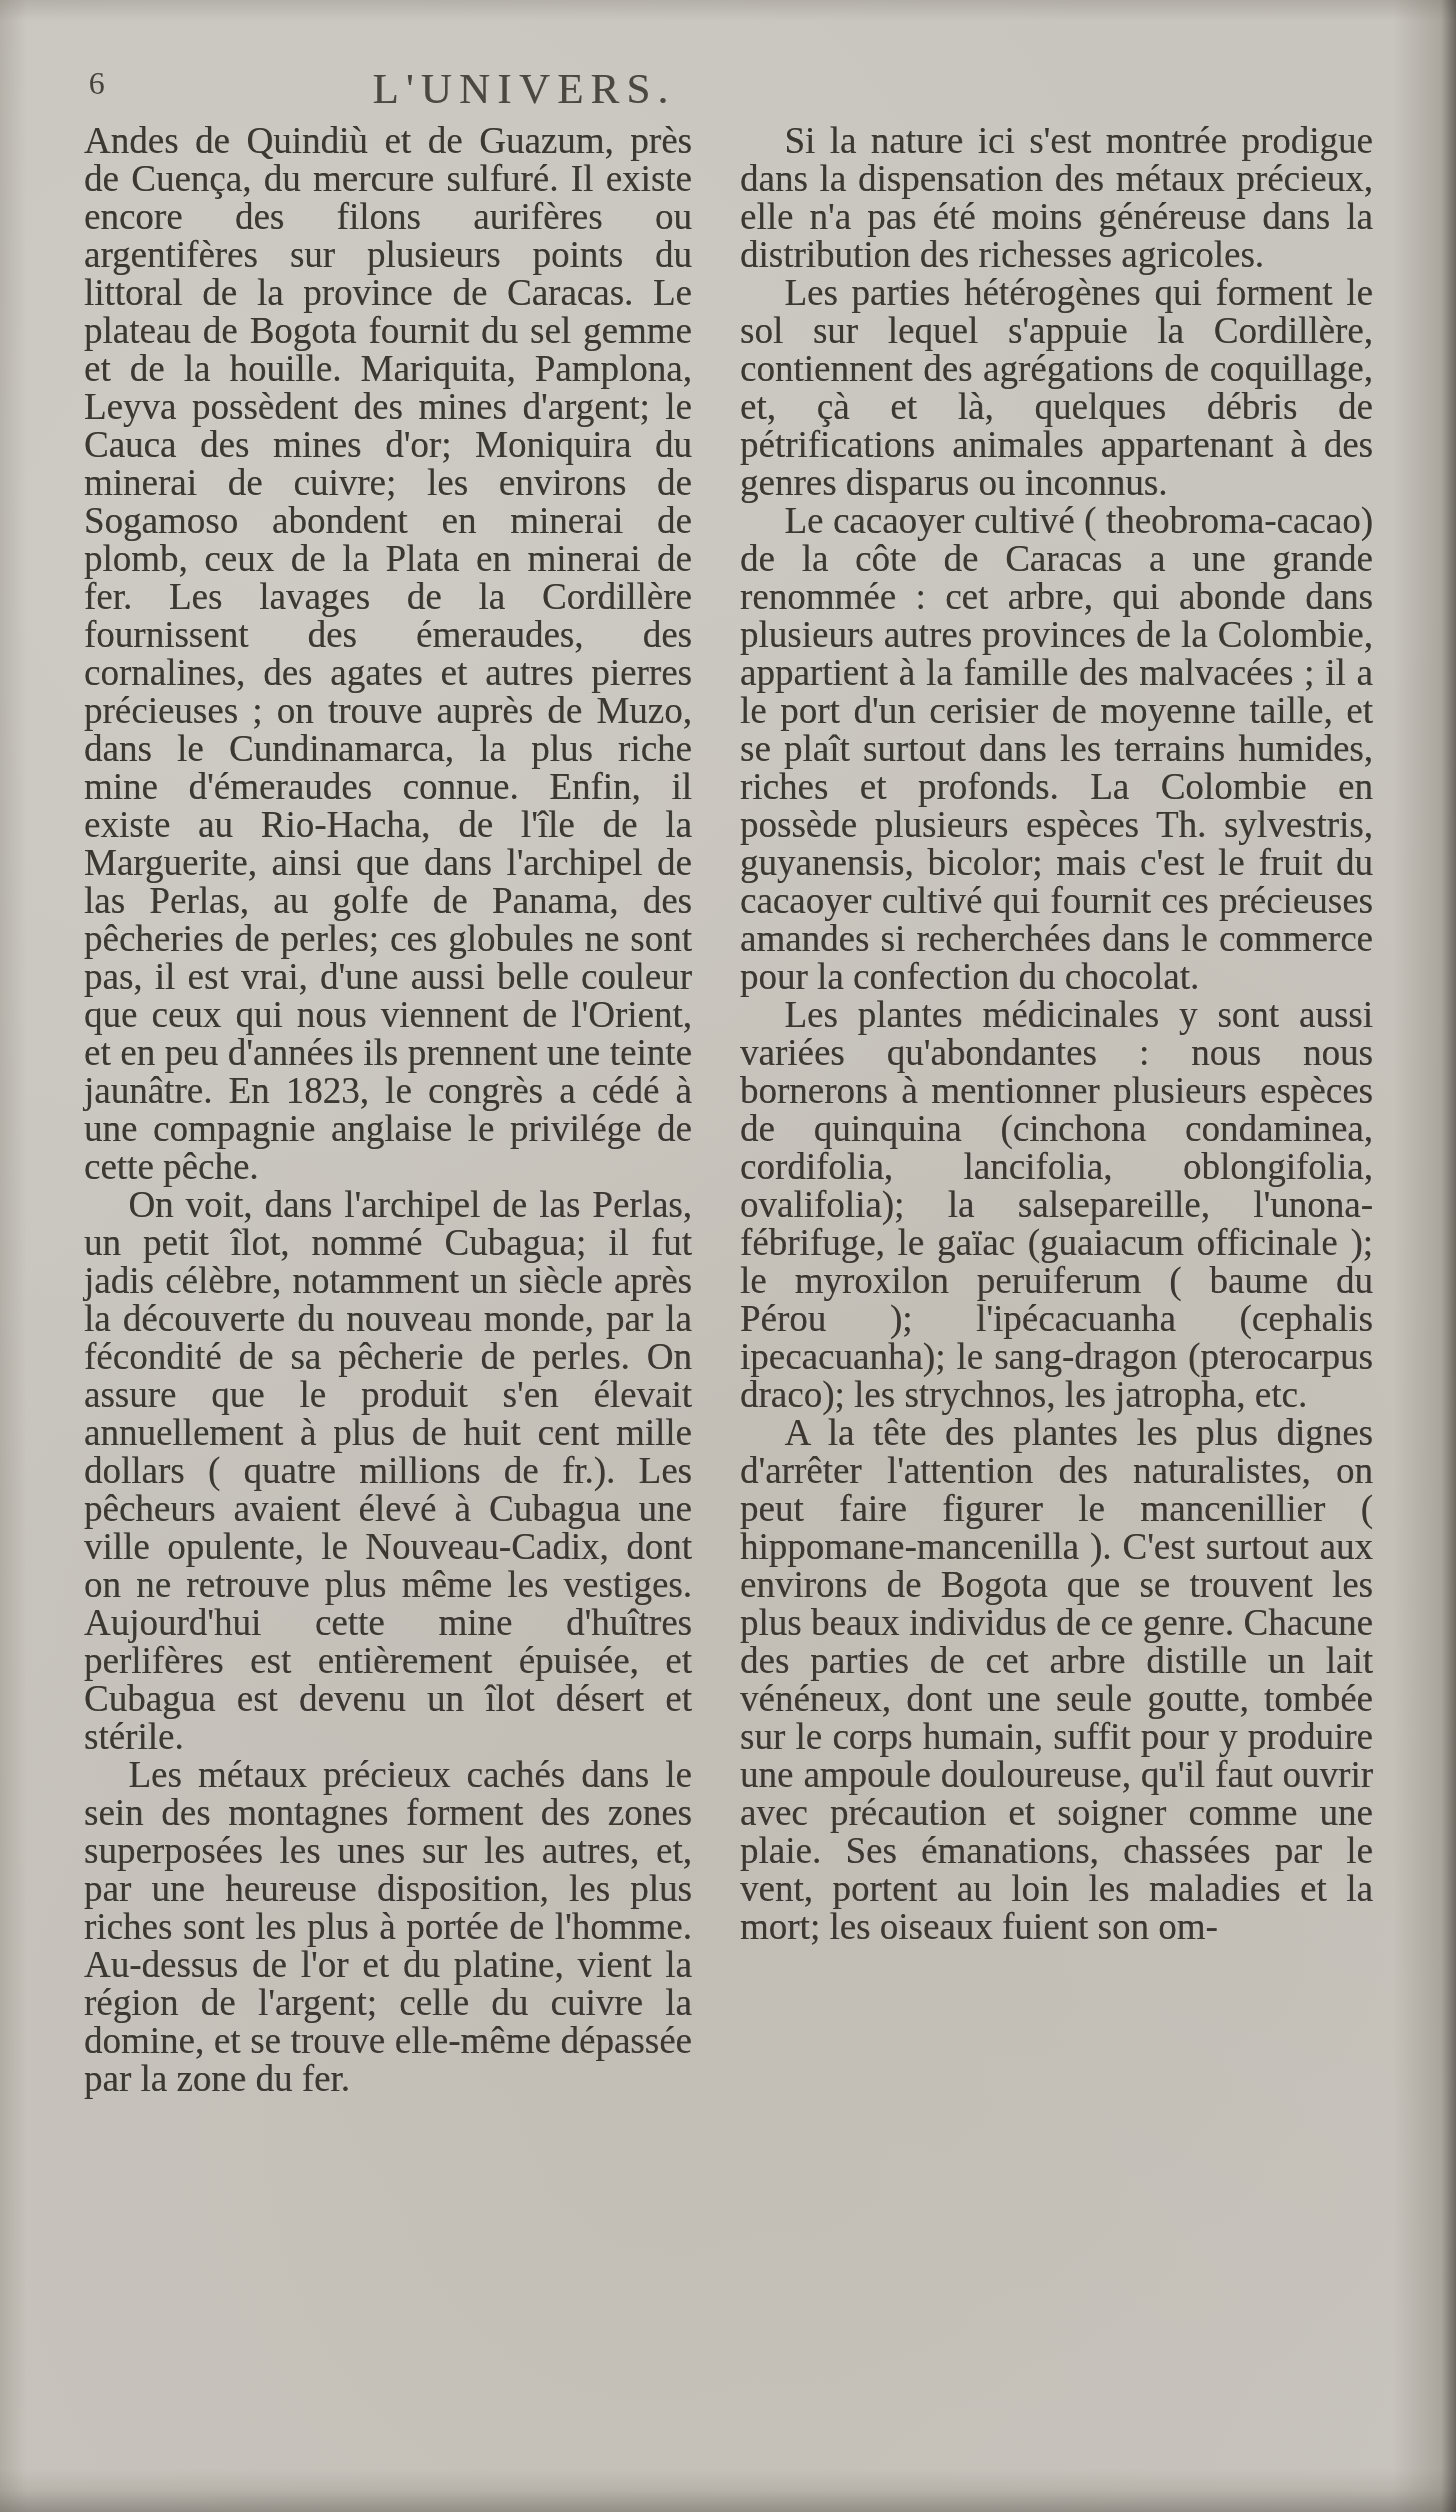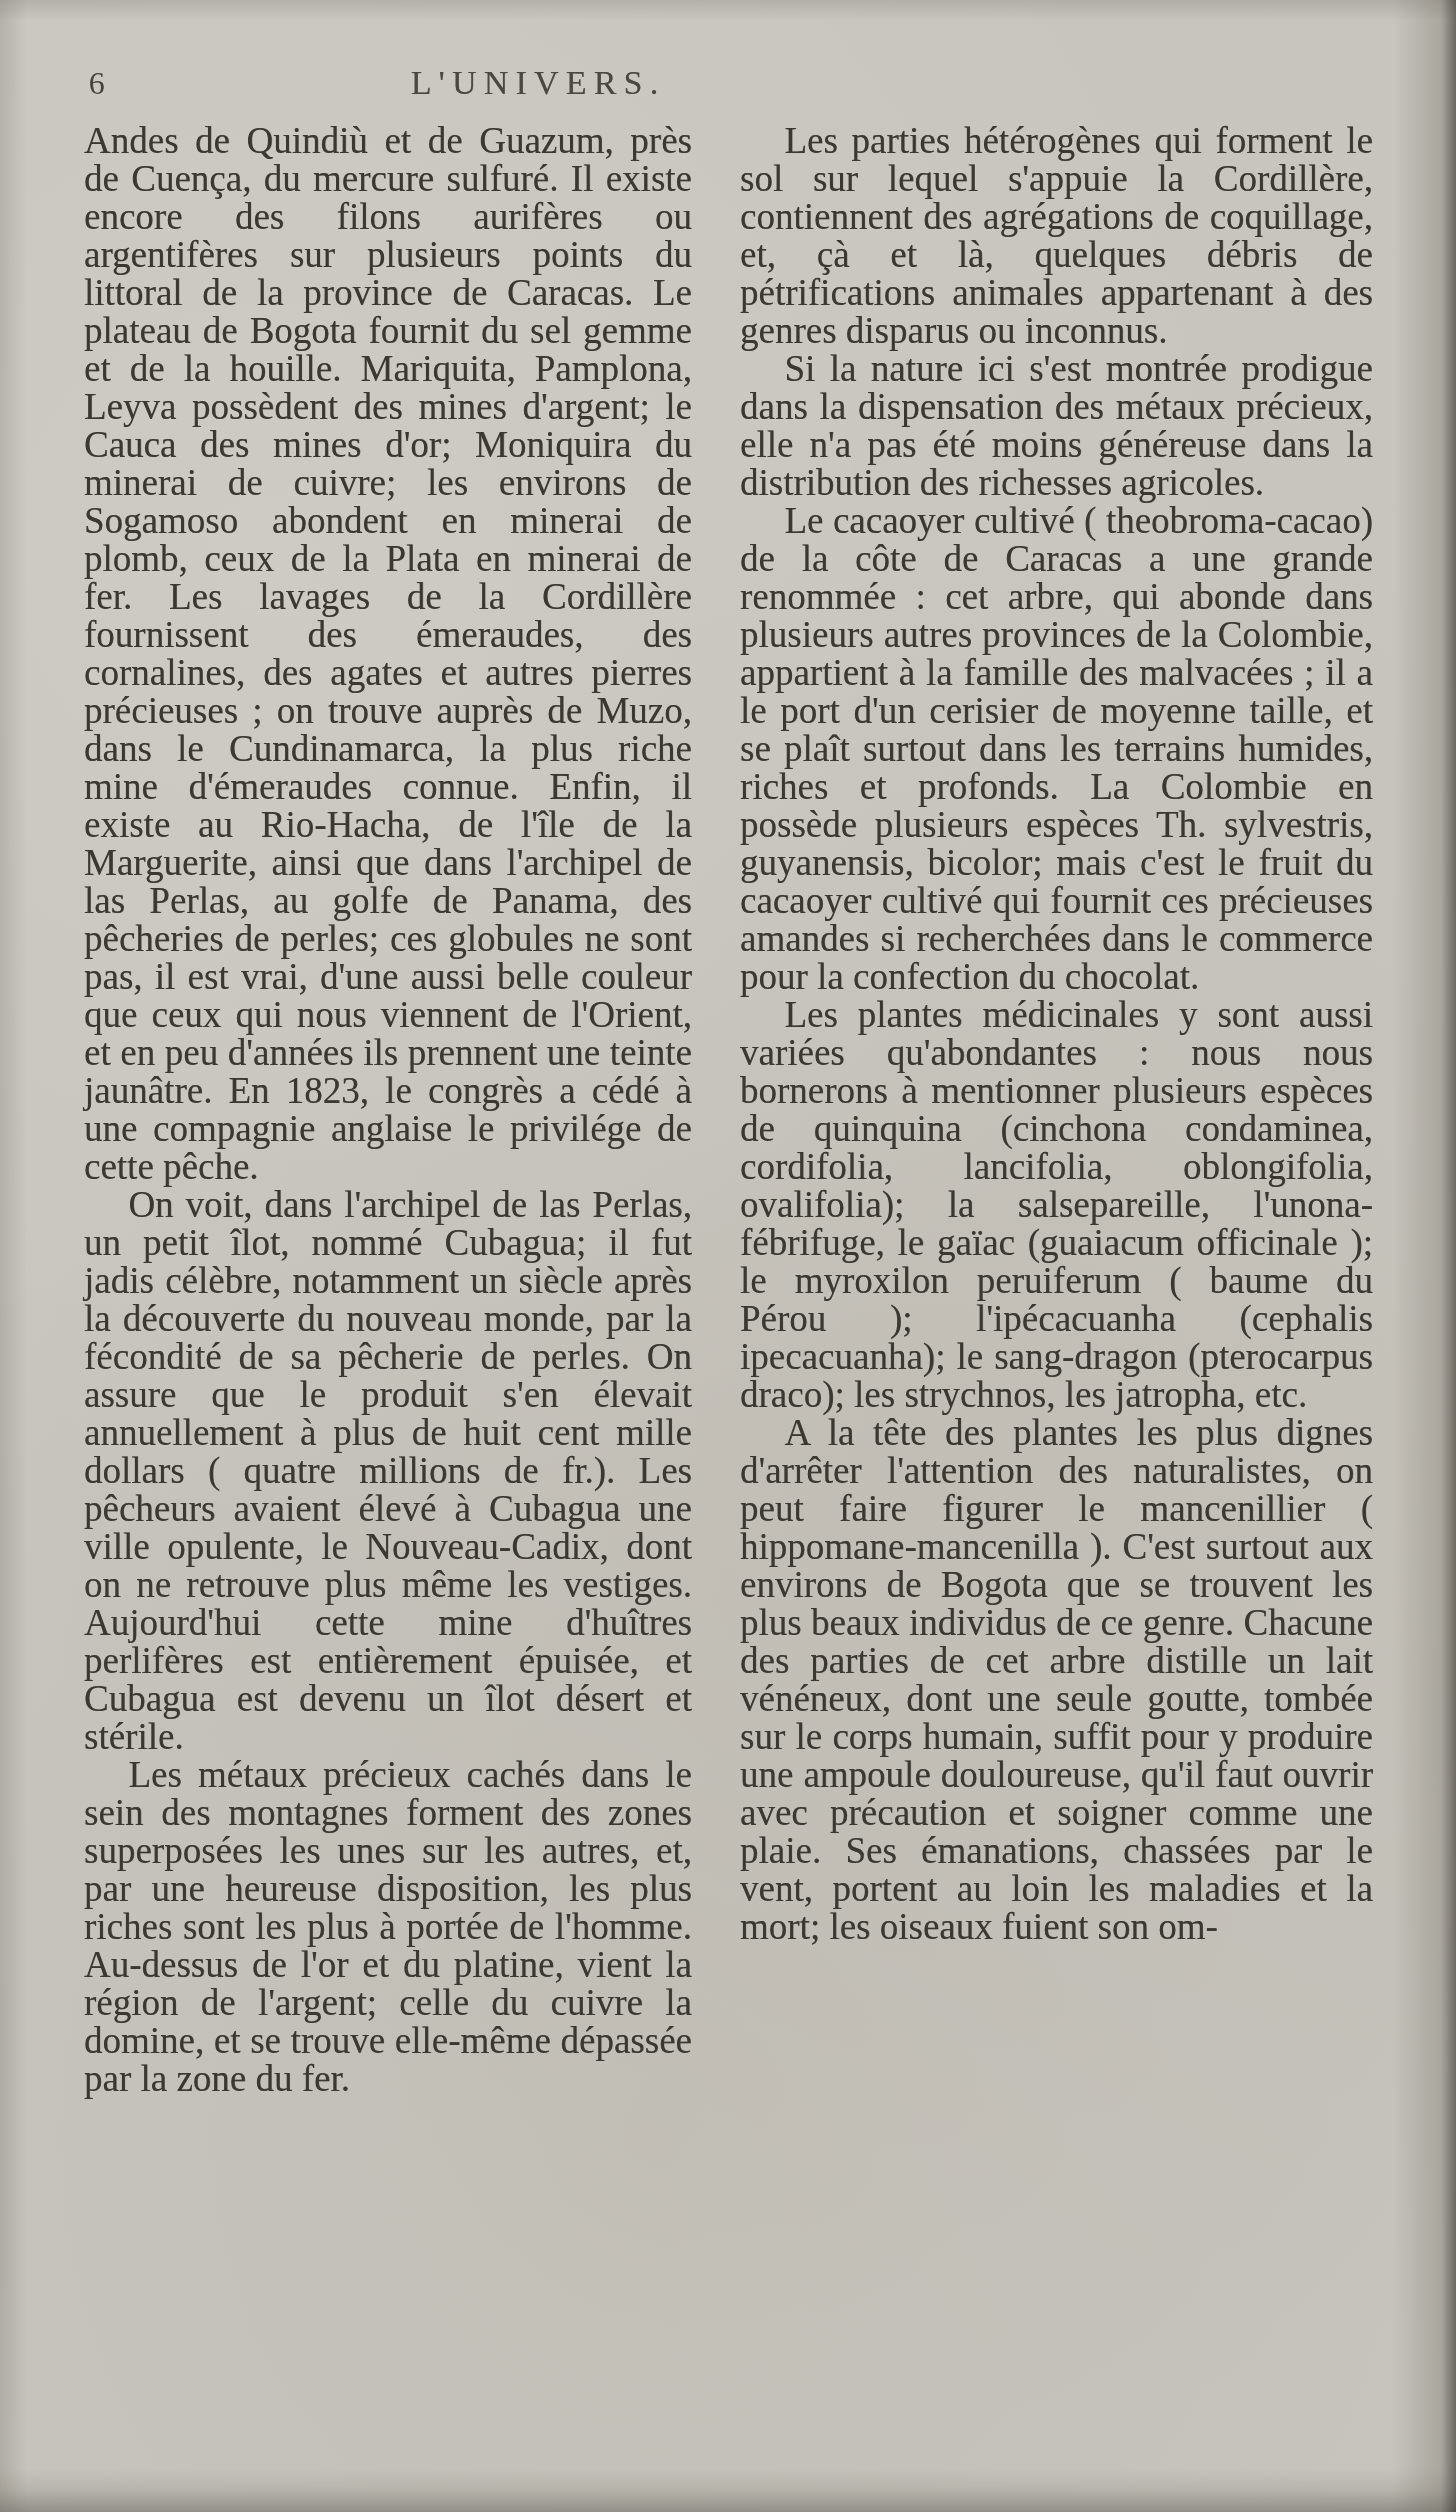--- a/index.html
+++ b/index.html
@@ -40,24 +40,24 @@
     position: absolute;
     left: 4.8px;
     top: 3.2px;
     font-size: 32px;
     color: #45433c;
     letter-spacing: 0.8px;
   }
 
   .running-title {
     position: absolute;
-    left: 454px;
+    left: 440px;
     top: 1.6px;
     transform: translateX(-50%);
-    font-size: 34px;
+    font-size: 43px;
     letter-spacing: 7.2px;
     color: #4a4840;
     white-space: nowrap;
     text-shadow: 0.3px 0.3px 0.6px rgba(58,55,48,0.45);
     text-align: right;
   }
 
   .columns {
     display: flex;
     justify-content: space-between;
@@ -88,22 +88,22 @@
       <span class="pagenum">6</span>
       <span class="running-title">L'UNIVERS.</span>
     </header>
     <div class="columns">
       <div class="col col-left">
           <p class="para"><span>Andes de Quindiù et de Guazum, près de Cuença, du mercure sulfuré. Il existe encore des filons aurifères ou argentifères sur plusieurs points du littoral de la province de Caracas. Le plateau de Bogota fournit du sel gemme et de la houille. Mariquita, Pamplona, Leyva possèdent des mines d'argent; le Cauca des mines d'or; Moniquira du minerai de cuivre; les environs de Sogamoso abondent en minerai de plomb, ceux de la Plata en minerai de fer. Les lavages de la Cordillère fournissent des émeraudes, des cornalines, des agates et autres pierres précieuses ; on trouve auprès de Muzo, dans le Cundinamarca, la plus riche mine d'émeraudes connue. Enfin, il existe au Rio-Hacha, de l'île de la Marguerite, ainsi que dans l'archipel de </span><span class="it">las Perlas,</span><span> au golfe de Panama, des pêcheries de perles; ces globules ne sont pas, il est vrai, d'une aussi belle couleur que ceux qui nous viennent de l'Orient, et en peu d'années ils prennent une teinte jaunâtre. En 1823, le congrès a cédé à une compagnie anglaise le privilége de cette pêche.</span></p>
           <p class="para indent"><span>On voit, dans l'archipel de </span><span class="it">las Perlas,</span><span> un petit îlot, nommé </span><span class="it">Cubagua;</span><span> il fut jadis célèbre, notamment un siècle après la découverte du nouveau monde, par la fécondité de sa pêcherie de perles. On assure que le produit s'en élevait annuellement à plus de huit cent mille dollars ( quatre millions de fr.). Les pêcheurs avaient élevé à </span><span class="it">Cubagua</span><span> une ville opulente, le </span><span class="it">Nouveau-Cadix,</span><span> dont on ne retrouve plus même les vestiges. Aujourd'hui cette mine d'huîtres perlifères est entièrement épuisée, et </span><span class="it">Cubagua</span><span> est devenu un îlot désert et stérile.</span></p>
           <p class="para indent"><span>Les métaux précieux cachés dans le sein des montagnes forment des zones superposées les unes sur les autres, et, par une heureuse disposition, les plus riches sont les plus à portée de l'homme. Au-dessus de l'or et du platine, vient la région de l'argent; celle du cuivre la domine, et se trouve elle-même dépassée par la zone du fer.</span></p>
         </div>
       <div class="col col-right">
+          <p class="para indent"><span>Si la nature ici s'est montrée prodigue dans la dispensation des métaux précieux, elle n'a pas été moins généreuse dans la distribution des richesses agricoles.</span></p>
           <p class="para indent"><span>Les parties hétérogènes qui forment le sol sur lequel s'appuie la Cordillère, contiennent des agrégations de coquillage, et, çà et là, quelques débris de pétrifications animales appartenant à des genres disparus ou inconnus.</span></p>
-          <p class="para indent"><span>Si la nature ici s'est montrée prodigue dans la dispensation des métaux précieux, elle n'a pas été moins généreuse dans la distribution des richesses agricoles.</span></p>
           <p class="para indent"><span>Le cacaoyer cultivé ( </span><span class="it">theobroma-cacao</span><span>) de la côte de Caracas a une grande renommée : cet arbre, qui abonde dans plusieurs autres provinces de la Colombie, appartient à la famille des </span><span class="it">malvacées ;</span><span> il a le port d'un cerisier de moyenne taille, et se plaît surtout dans les terrains humides, riches et profonds. La Colombie en possède plusieurs espèces </span><span class="it">Th. sylvestris, guyanensis, bicolor;</span><span> mais c'est le fruit du cacaoyer cultivé qui fournit ces précieuses amandes si recherchées dans le commerce pour la confection du chocolat.</span></p>
           <p class="para indent"><span>Les plantes médicinales y sont aussi variées qu'abondantes : nous nous bornerons à mentionner plusieurs espèces de quinquina (</span><span class="it">cinchona condaminea, cordifolia, lancifolia, oblongifolia, ovalifolia</span><span>); la salsepareille, l'unona-fébrifuge, le gaïac (</span><span class="it">guaiacum officinale</span><span> ); le </span><span class="it">myroxilon peruiferum</span><span> ( baume du Pérou ); l'ipécacuanha (</span><span class="it">cephalis ipecacuanha</span><span>); le sang-dragon (</span><span class="it">pterocarpus draco</span><span>); les </span><span class="it">strychnos,</span><span> les </span><span class="it">jatropha,</span><span> etc.</span></p>
           <p class="para indent"><span>A la tête des plantes les plus dignes d'arrêter l'attention des naturalistes, on peut faire figurer le mancenillier ( </span><span class="it">hippomane-mancenilla</span><span> ). C'est surtout aux environs de Bogota que se trouvent les plus beaux individus de ce genre. Chacune des parties de cet arbre distille un lait vénéneux, dont une seule goutte, tombée sur le corps humain, suffit pour y produire une ampoule douloureuse, qu'il faut ouvrir avec précaution et soigner comme une plaie. Ses émanations, chassées par le vent, portent au loin les maladies et la mort; les oiseaux fuient son om-</span></p>
         </div>
     </div>
   </div>
 </div>
 
 
 </body></html>

